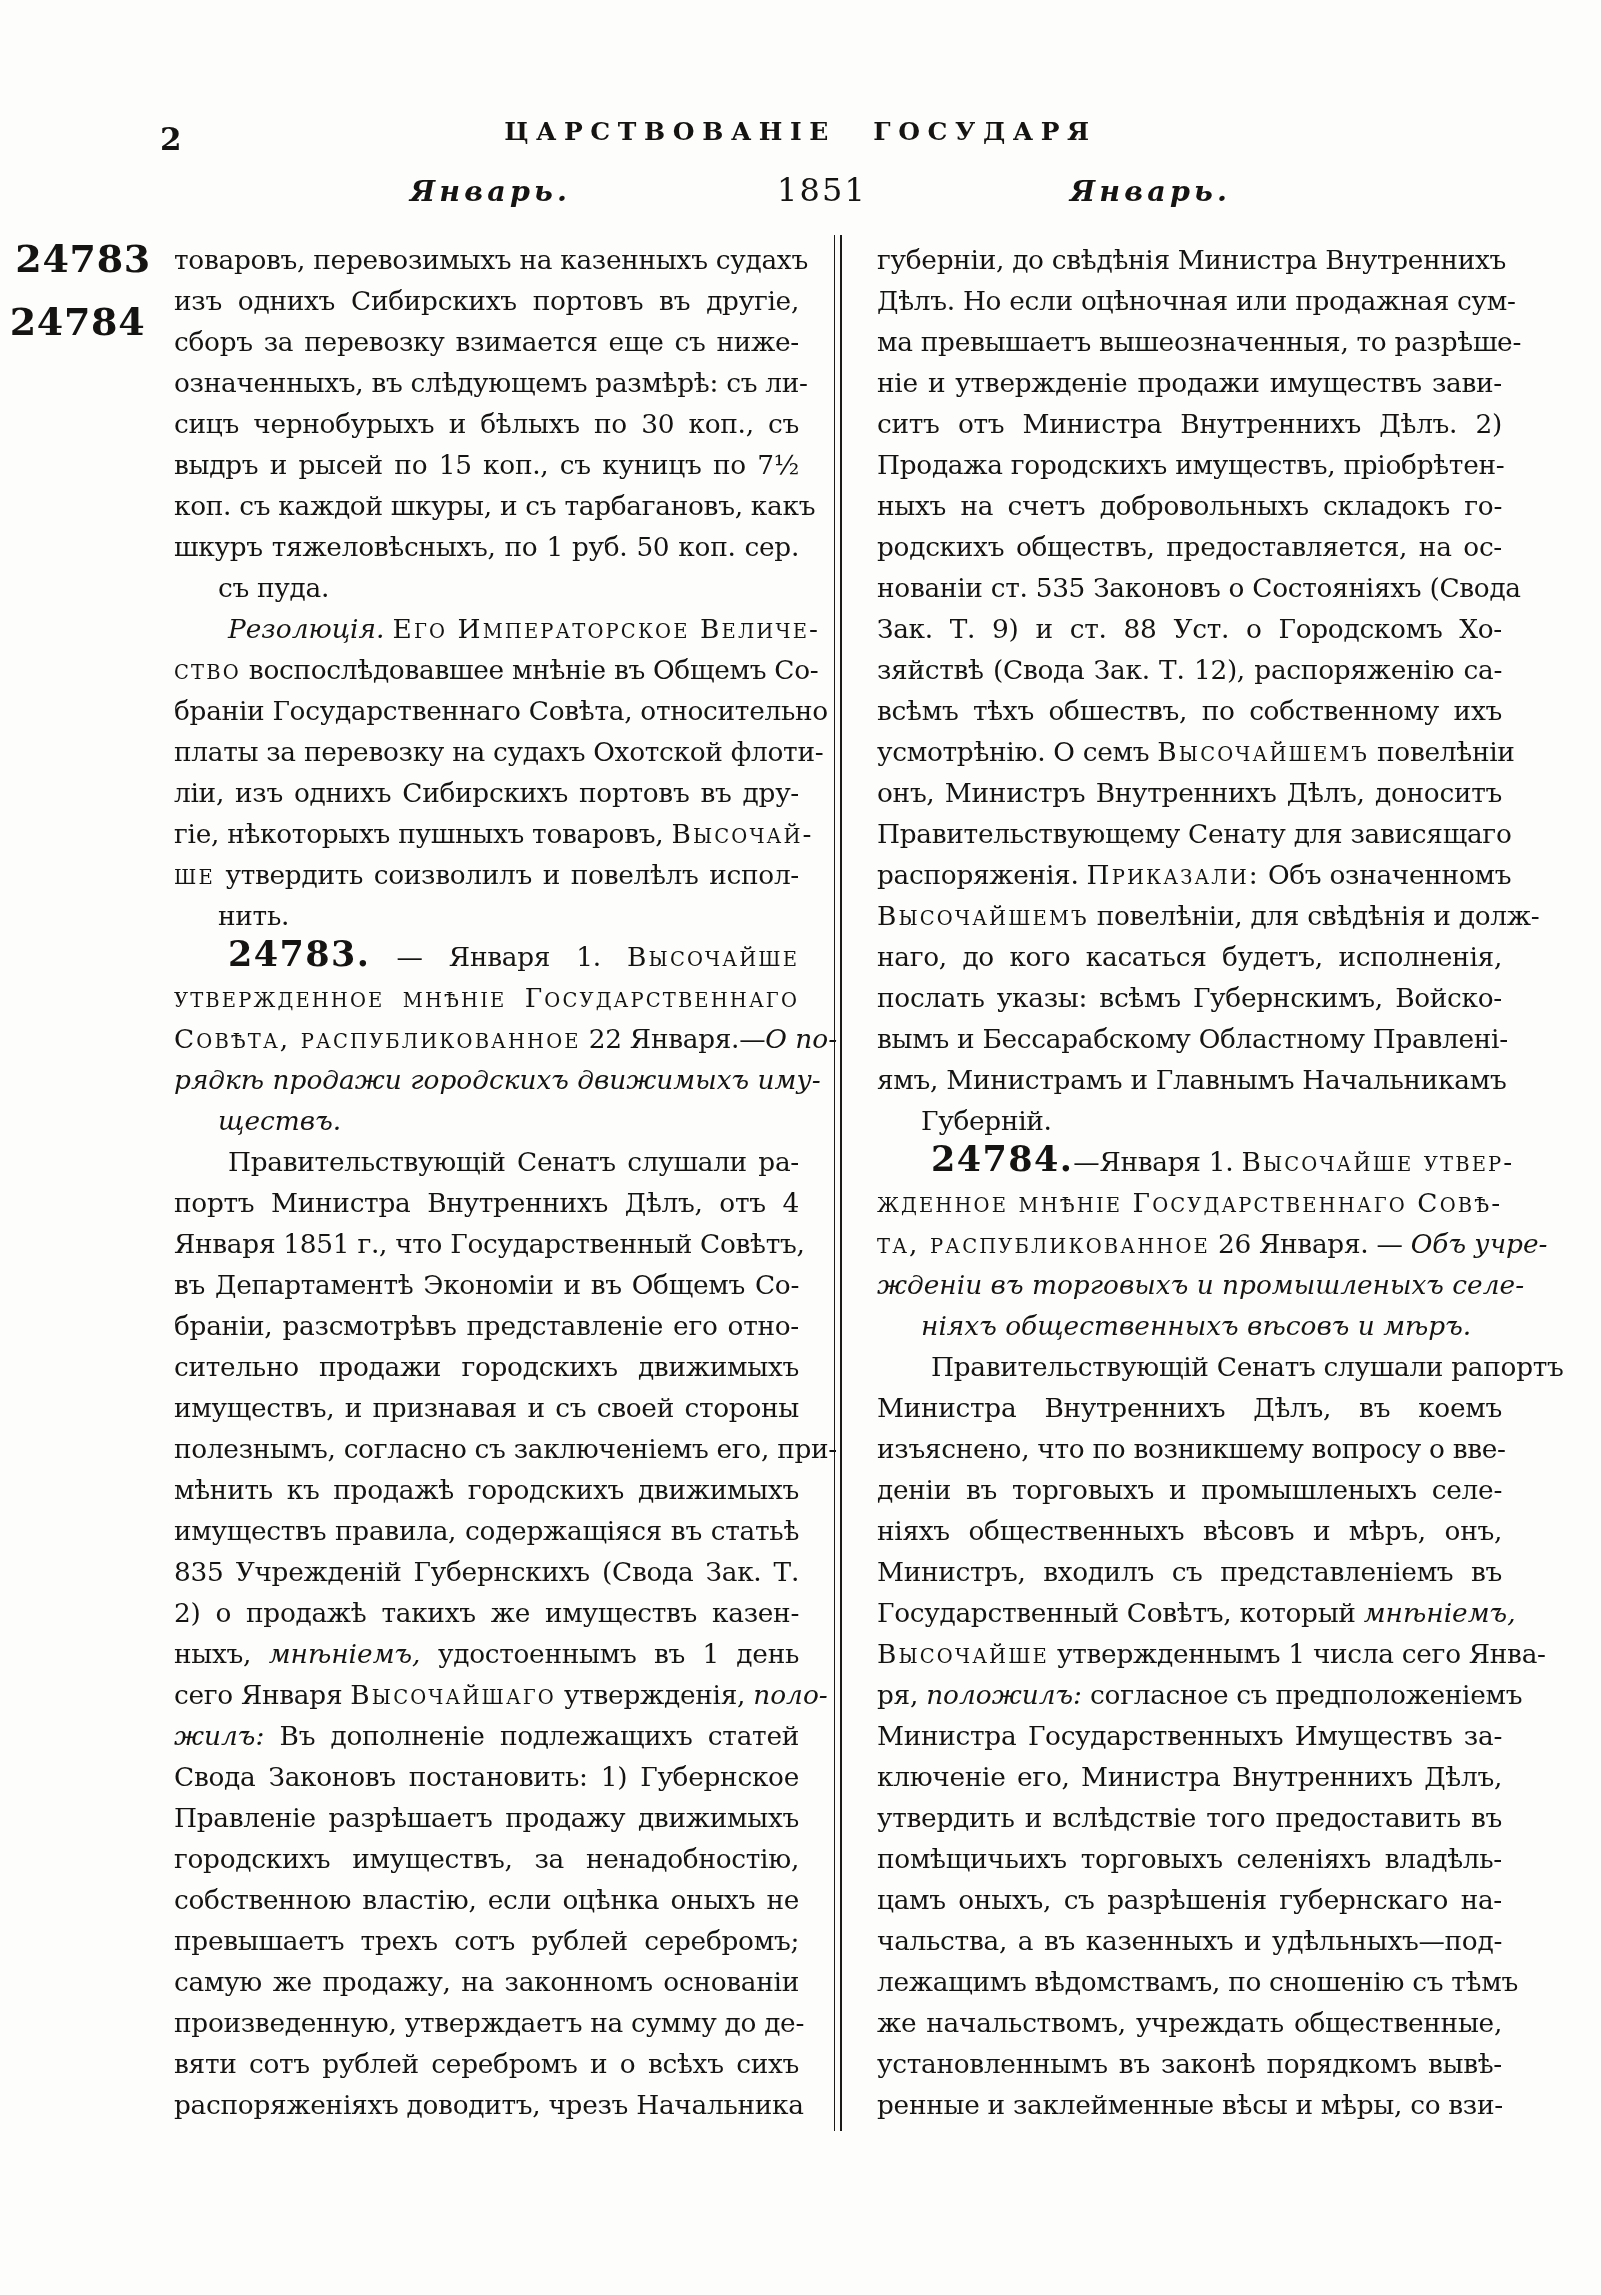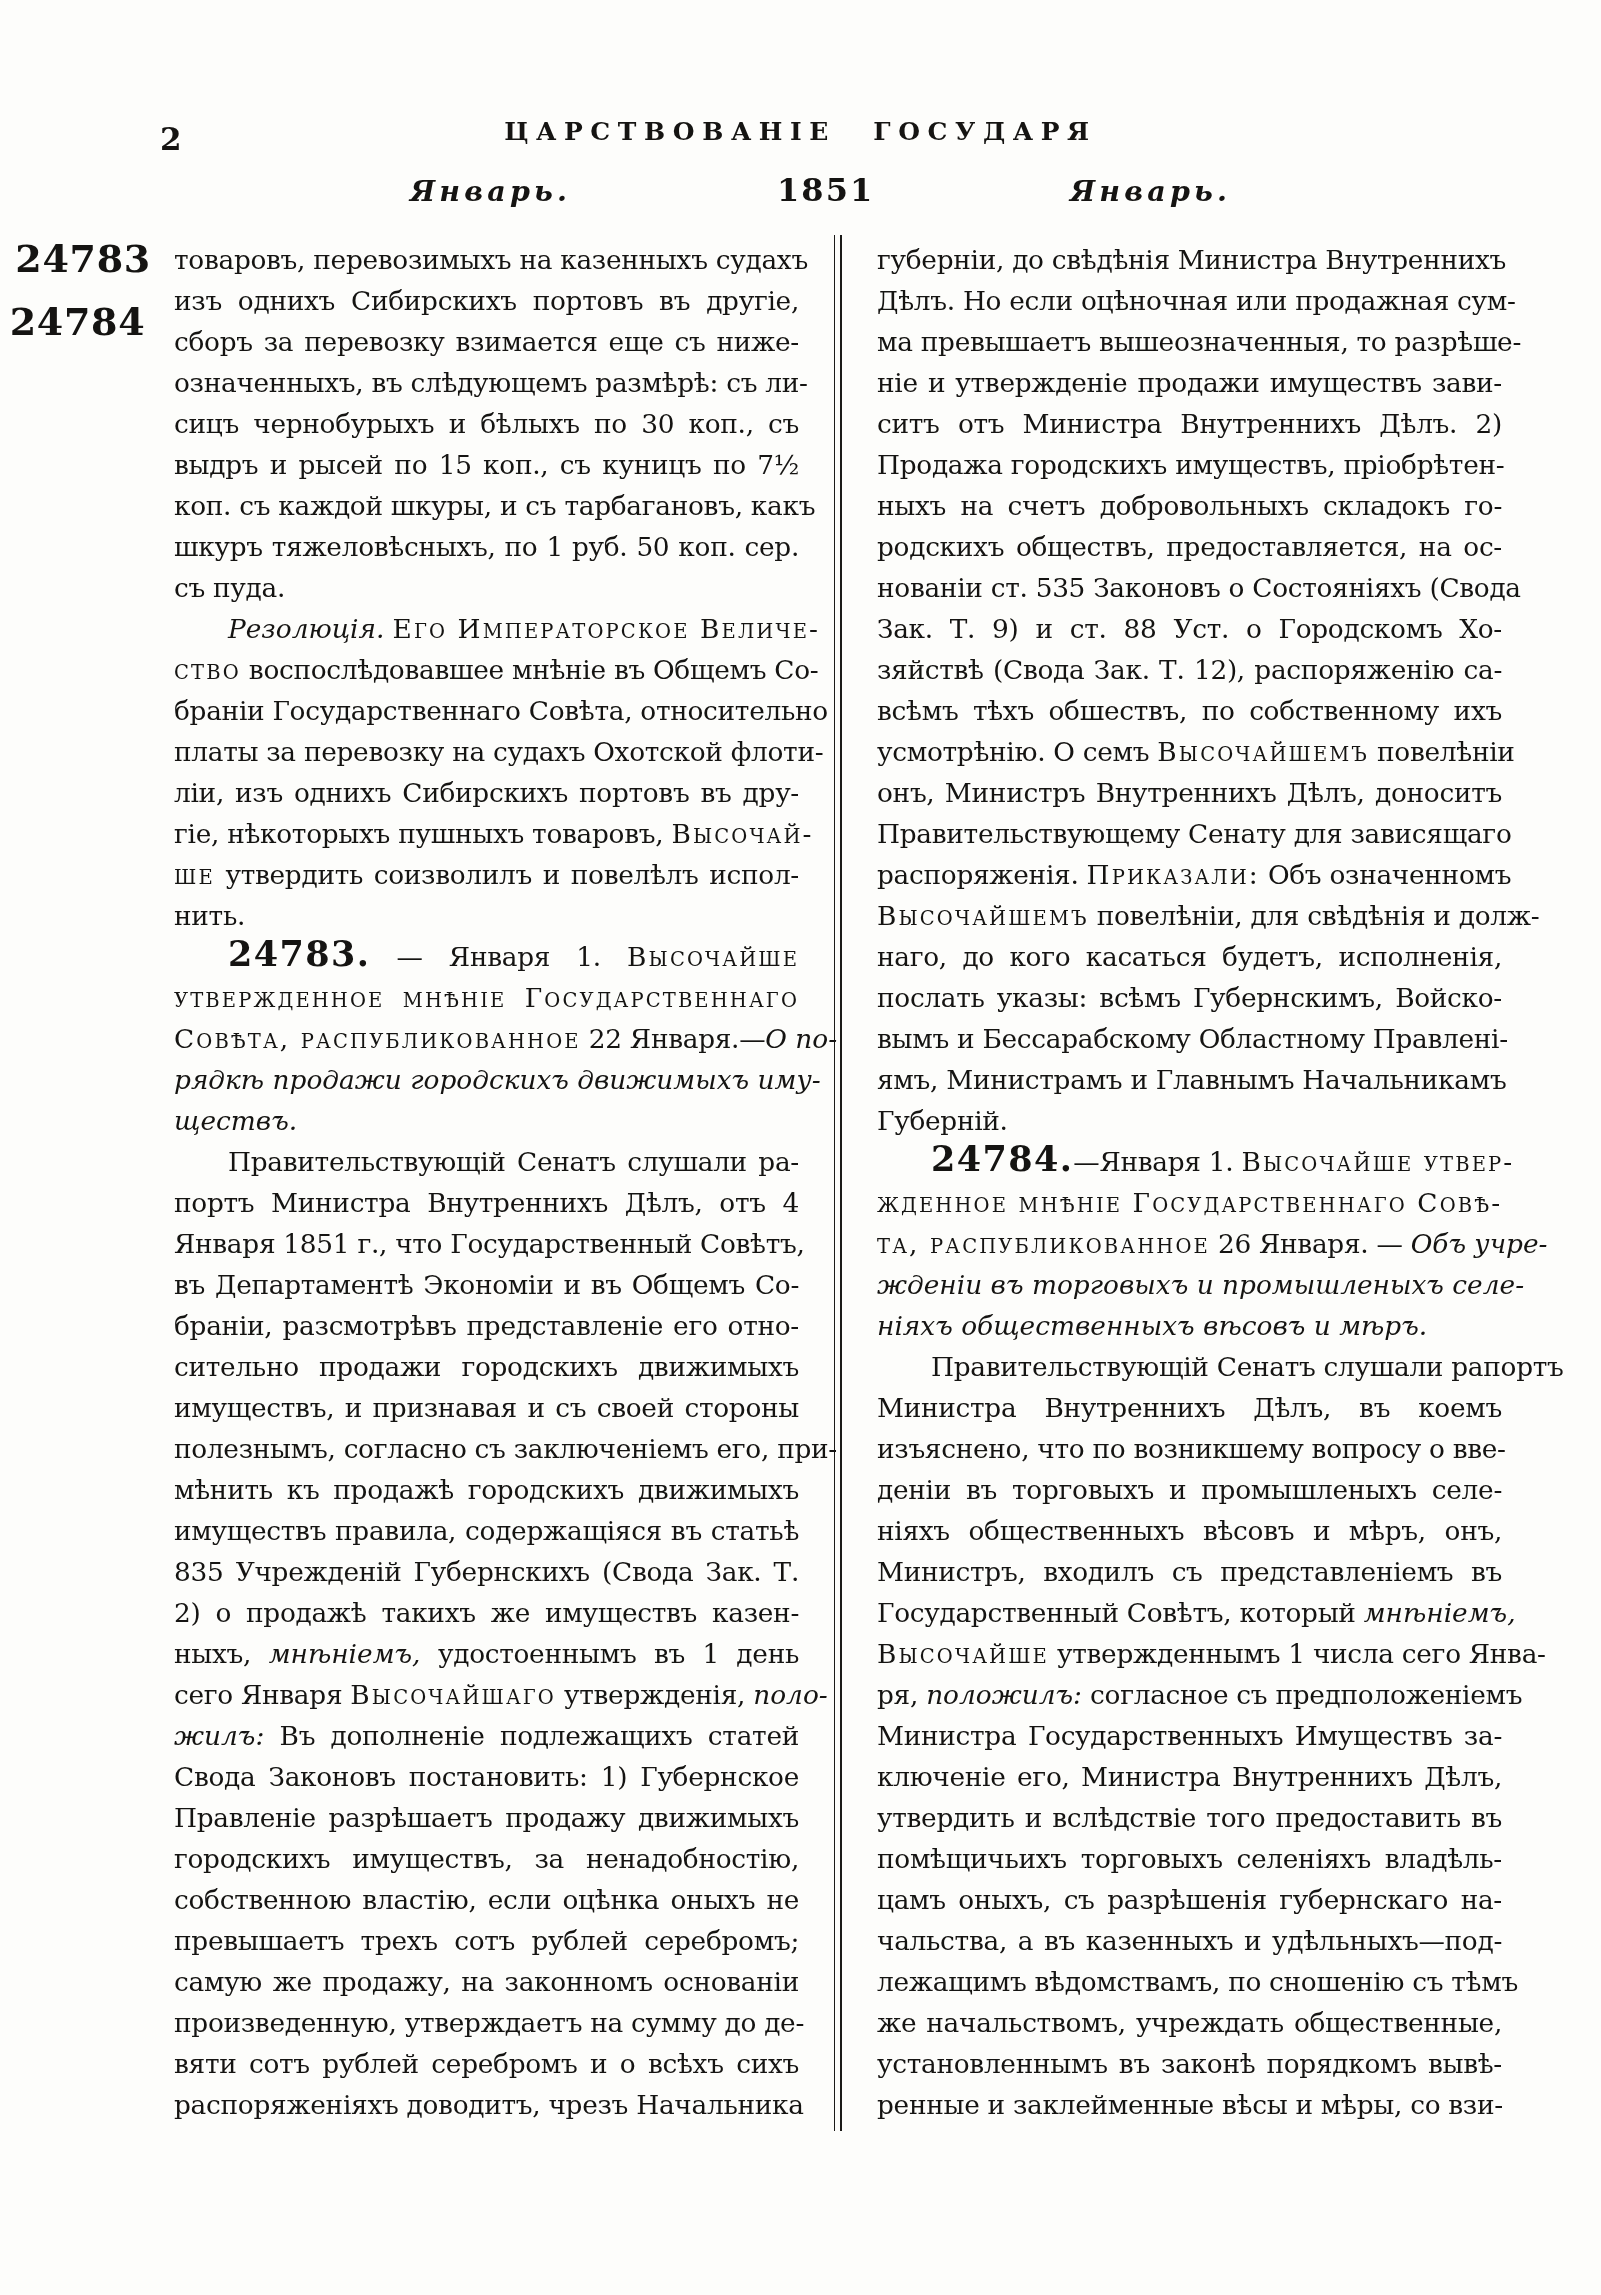--- a/index.html
+++ b/index.html
@@ -21,21 +21,21 @@
     font-size:25px;font-weight:700;
     letter-spacing:7.6px;word-spacing:21px;
     white-space:nowrap;
   }
   .run-month-left{
     position:absolute;left:410px;top:174px;
     font-size:28.5px;font-weight:700;font-style:italic;letter-spacing:4.2px;
   }
   .run-year{
     position:absolute;left:777px;top:171px;
-    font-size:32px;font-weight:700;letter-spacing:2.1px;
+    font-size:32px;font-weight:400;letter-spacing:2.1px;
   }
   .run-month-right{
     position:absolute;left:1070px;top:174px;
     font-size:28.5px;font-weight:700;font-style:italic;letter-spacing:4.2px;
   }
   .margin-number{
     position:absolute;
     font-size:38px;font-weight:700;letter-spacing:0.7px;
     line-height:1;
   }
@@ -54,21 +54,21 @@
   }
   #col-left{left:174px;}
   #col-right{left:877px;}
   .line{
     height:41px;line-height:41px;
     text-align:justify;
     -moz-text-align-last:justify;
     text-align-last:justify;
     white-space:nowrap;
   }
-  .line.last{text-align-last:left;-moz-text-align-last:left;}
+  .line.last{text-align-last:left;margin-left:44px;-moz-text-align-last:left;}
   .line.ind{text-indent:54px;}
   .line span.i{font-style:italic;letter-spacing:0;}
   .line span.num{
     font-weight:700;font-size:35px;line-height:21px;letter-spacing:1.4px;
   }
   .sc{letter-spacing:2.1px;}
   .sc .scl{font-size:0.74em;}
 </style>
 </head>
 <body>

